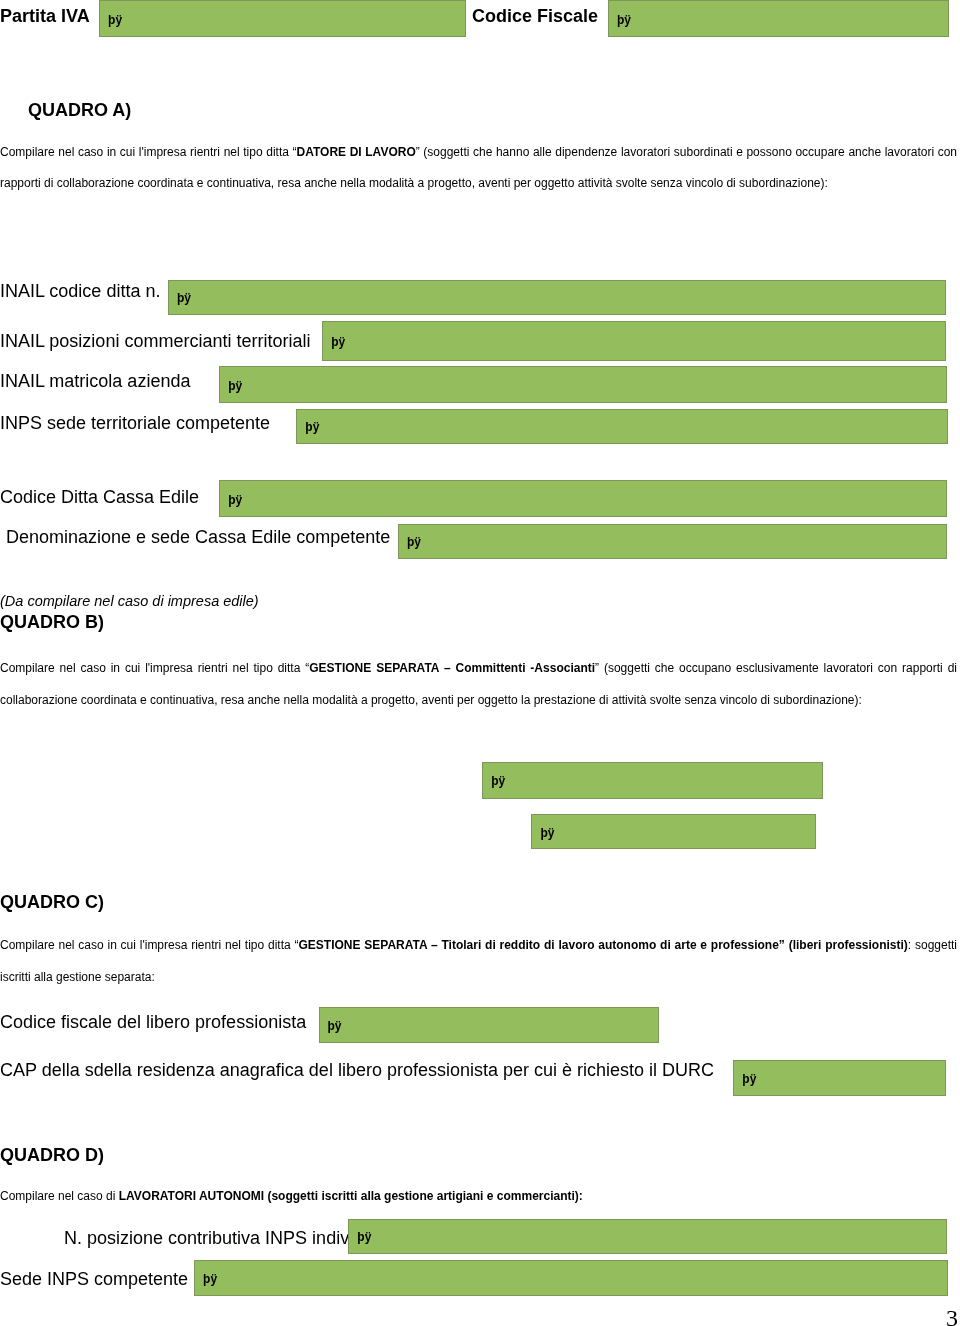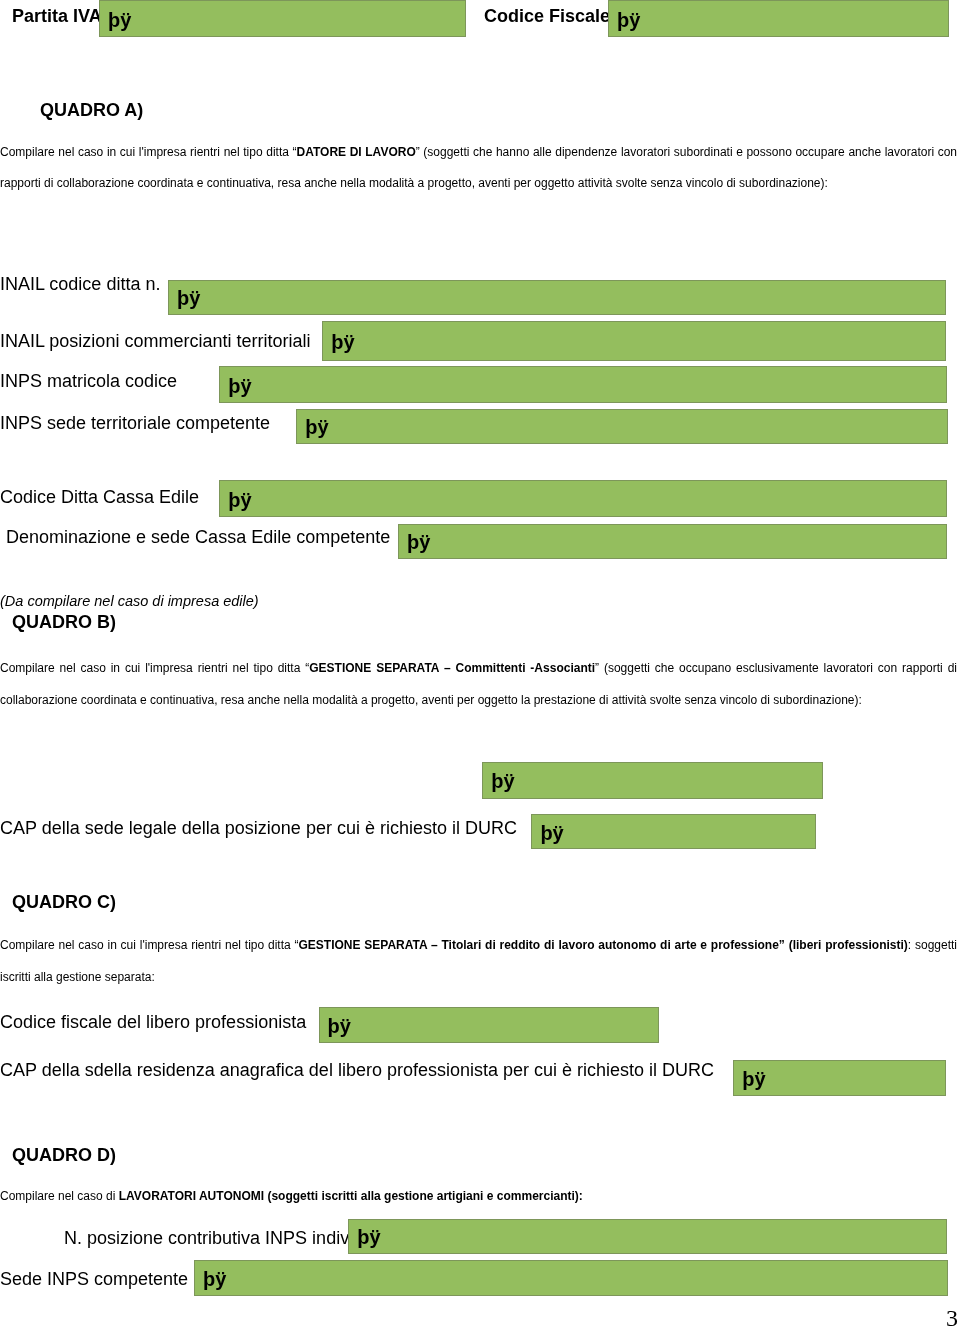--- a/index.html
+++ b/index.html
@@ -18,26 +18,26 @@
     position:absolute;
     background:var(--field-fill);
     border:1px solid var(--field-border);
     box-sizing:border-box;
   }
   .fld span {
     position:absolute;
     left:8px; top:50%;
     transform:translateY(-50%) translateY(1.3px);
     font-weight:bold;
-    font-size:20px;
+    font-size:12px;
     color:#000;
     line-height:1;
   }
   .lbl { position:absolute; font-size:18px; white-space:nowrap; }
-  .hd { position:absolute; font-size:18px; font-weight:bold; white-space:nowrap;padding-left:12px; }
+  .hd { position:absolute; font-size:18px; font-weight:bold; white-space:nowrap; }
   .para { position:absolute; font-size:12px; text-align:justify; line-height:31.45px; }
   .para b { font-weight:bold; }
   .ital { position:absolute; font-size:14.5px; font-style:italic; white-space:nowrap; }
   .pageno { position:absolute; font-family:"Liberation Serif", serif; font-size:24px; }
 </style>
 </head>
 <body style="background: rgb(255, 255, 255); color: rgb(0, 0, 0);">
 
 <div class="page">
 
@@ -46,31 +46,31 @@
     <span>þÿ</span>
   </div>
   <div class="hd" style="left:472px; top:5.5px;">Codice Fiscale</div>
   <div class="fld" style="left:608px; top:-0.1px; width:341.2px; height:37.4px;">
     <span>þÿ</span>
   </div>
 
   <div class="hd" style="left:0px; top:100.4px;margin-left:28px;">QUADRO A)</div>
   <div class="para" style="left:0px; top:136.7px; width:957px;">Compilare nel caso in cui l'impresa rientri nel tipo ditta “<b>DATORE DI LAVORO</b>” (soggetti che hanno alle dipendenze lavoratori subordinati e possono occupare anche lavoratori con rapporti di collaborazione coordinata e continuativa, resa anche nella modalità a progetto, aventi per oggetto attività svolte senza vincolo di subordinazione):</div>
 
-  <div class="lbl" style="left:0px; top:274px;">INAIL codice ditta n.</div>
+  <div class="lbl" style="left:0px; top:281px;">INAIL codice ditta n.</div>
   <div class="fld" style="left:168px; top:280px; width:778px; height:34.5px;">
     <span>þÿ</span>
   </div>
 
   <div class="lbl" style="left:0px; top:330.5px;">INAIL posizioni commercianti territoriali</div>
   <div class="fld" style="left:322.2px; top:320.9px; width:624.2px; height:40.5px;">
     <span>þÿ</span>
   </div>
 
-  <div class="lbl" style="left:0px; top:371.3px;">INPS matricola codice</div>
+  <div class="lbl" style="left:0px; top:371.3px;">INAIL matricola azienda</div>
   <div class="fld" style="left:219.2px; top:366px; width:727.4px; height:37px;">
     <span>þÿ</span>
   </div>
 
   <div class="lbl" style="left:0px; top:412.5px;">INPS sede territoriale competente</div>
   <div class="fld" style="left:296.3px; top:408.8px; width:651.5px; height:35.3px;">
     <span>þÿ</span>
   </div>
 
   <div class="lbl" style="left:0px; top:487px;">Codice Ditta Cassa Edile</div>
@@ -84,21 +84,20 @@
   </div>
   <div class="ital" style="left:0px; top:557.3px;margin-top:36px;">(Da compilare nel caso di impresa edile)</div>
 
   <div class="hd" style="left:0px; top:612.4px;">QUADRO B)</div>
   <div class="para" style="left:0px; top:653.2px; width:957px;">Compilare nel caso in cui l'impresa rientri nel tipo ditta “<b>GESTIONE SEPARATA – Committenti -Associanti</b>” (soggetti che occupano esclusivamente lavoratori con rapporti di collaborazione coordinata e continuativa, resa anche nella modalità a progetto, aventi per oggetto la prestazione di attività svolte senza vincolo di subordinazione):</div>
 
   <div class="fld" style="left:482.2px; top:761.8px; width:341.2px; height:36.8px;">
     <span>þÿ</span>
   </div>
 
-  <div class="lbl" style="left:0px; top:818.2px;">CAP della sede legale della posizione per cui è richiesto il DURC</div>
   <div class="fld" style="left:531.4px; top:814.1px; width:284.4px; height:35.3px;">
     <span>þÿ</span>
   </div>
 
   <div class="hd" style="left:0px; top:891.9px;">QUADRO C)</div>
   <div class="para" style="left:0px; top:930.1px; width:957px;">Compilare nel caso in cui l'impresa rientri nel tipo ditta “<b>GESTIONE SEPARATA – Titolari di reddito di lavoro autonomo di arte e professione”</b> <b>(liberi professionisti)</b>: soggetti iscritti alla gestione separata:</div>
 
   <div class="lbl" style="left:0px; top:1012px;">Codice fiscale del libero professionista</div>
   <div class="fld" style="left:318.5px; top:1007.2px; width:340.3px; height:36.3px;">
     <span>þÿ</span>

